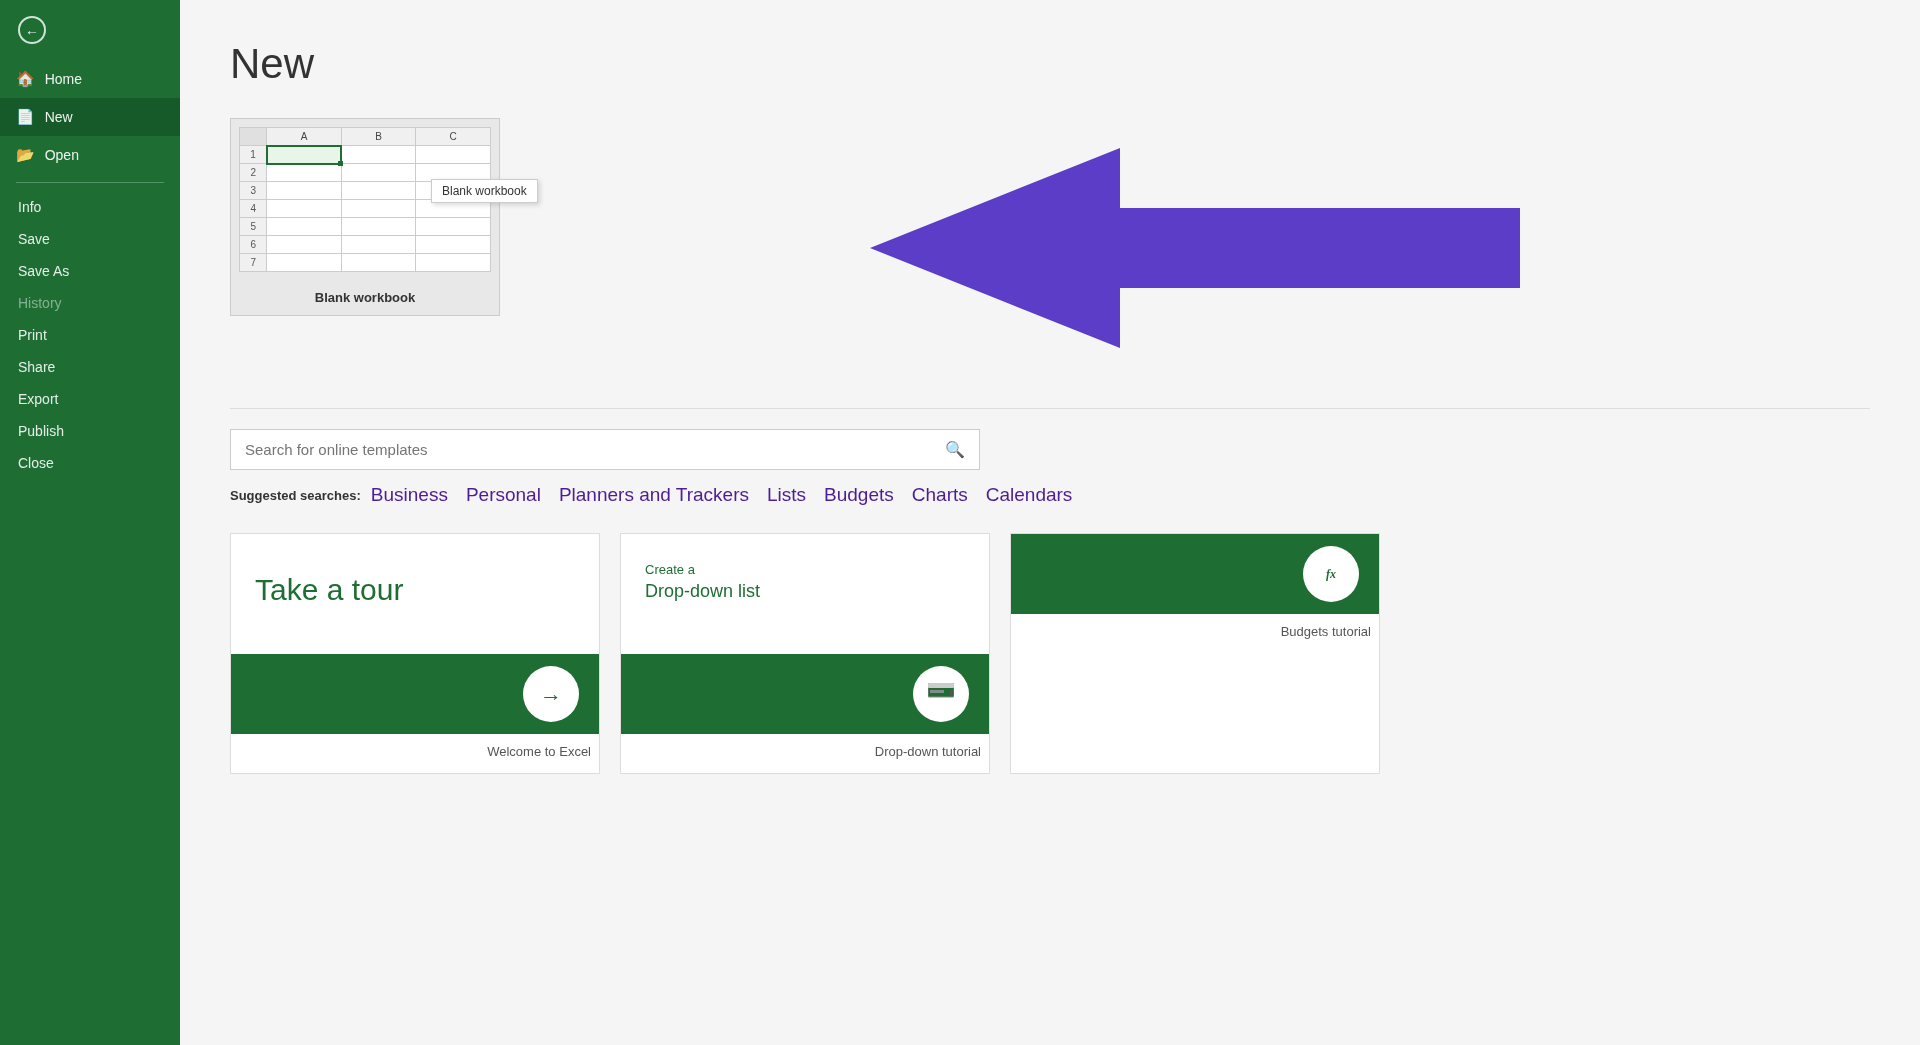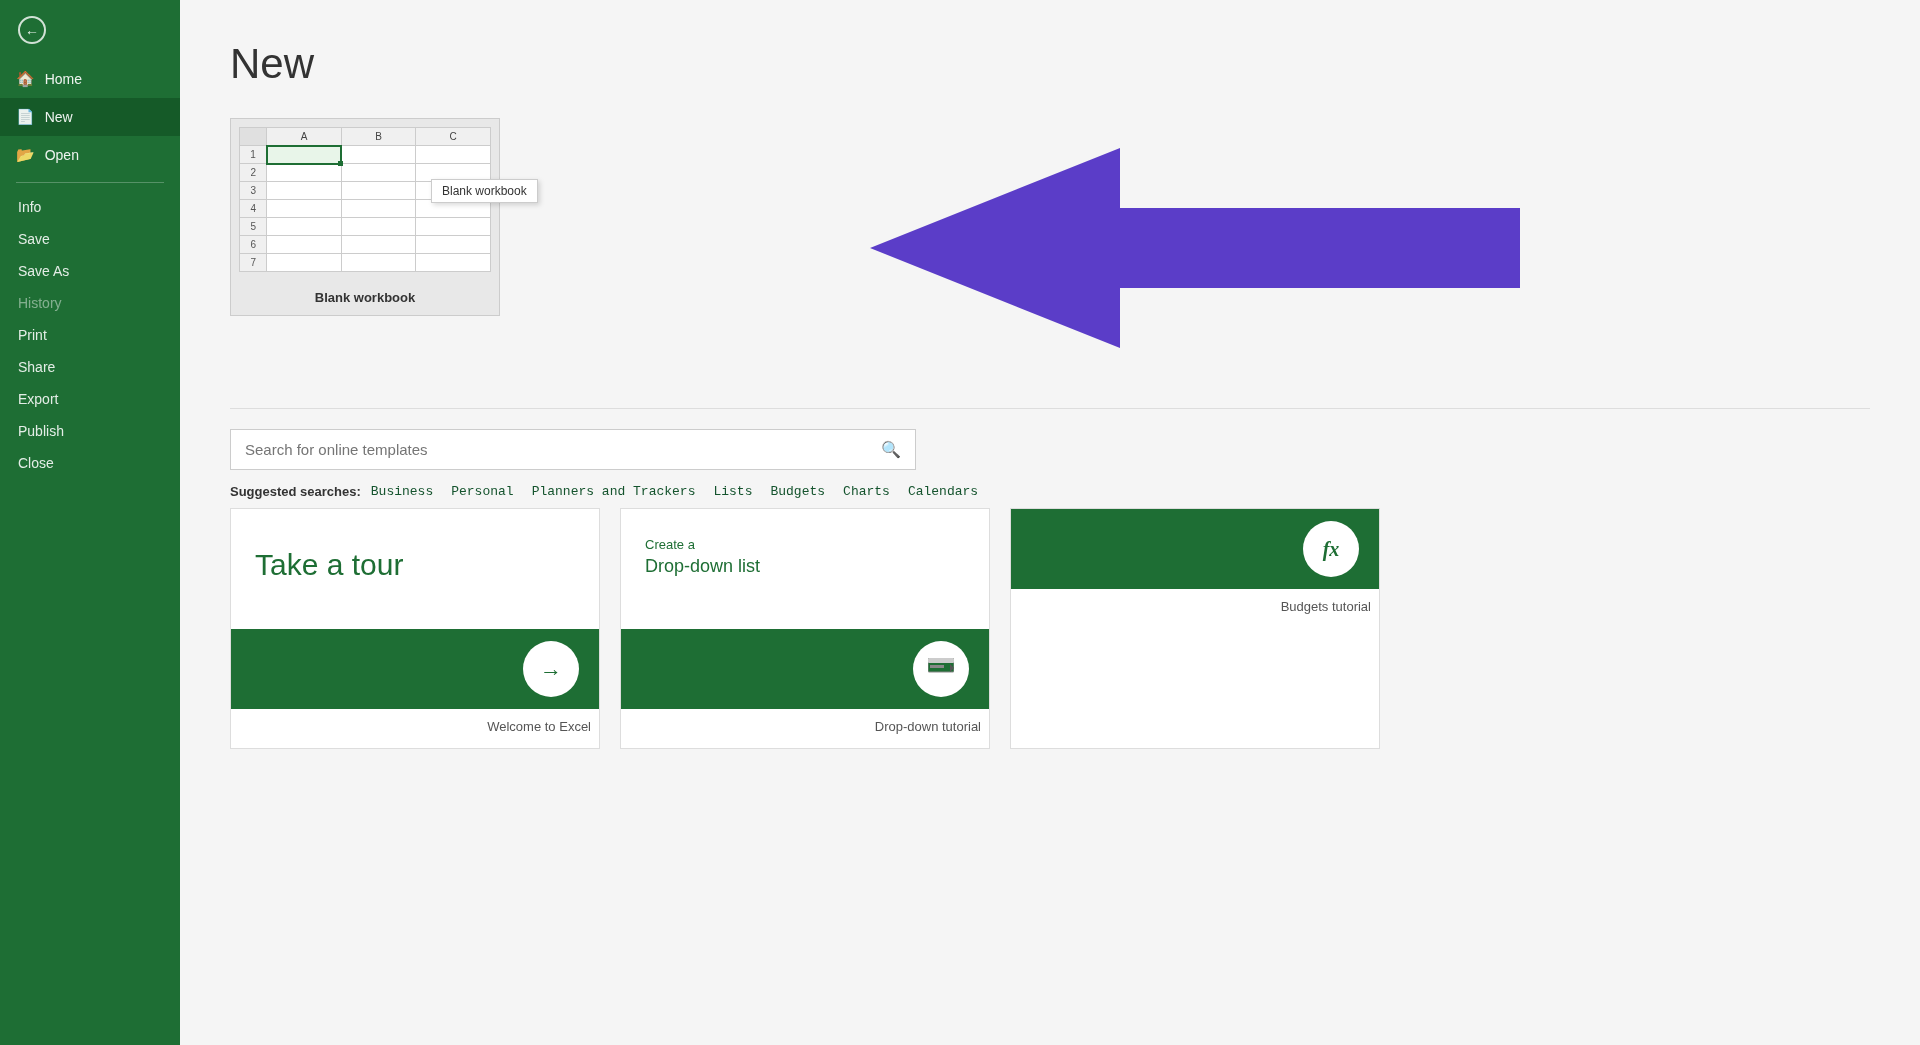--- a/index.html
+++ b/index.html
@@ -170,21 +170,21 @@
       margin: 20px 0;
     }
 
     
     .search-area { margin-bottom: 14px; }
     .search-bar {
       display: flex;
       align-items: center;
       border: 1px solid #ccc;
       background: white;
-      width: 686px;
+      width: 750px;
       max-width: 100%;
     }
     .search-input {
       flex: 1;
       border: none;
       outline: none;
       padding: 10px 14px;
       font-size: 15px;
       color: #888;
       background: transparent;
@@ -204,32 +204,31 @@
       gap: 0;
       font-size: 13px;
       flex-wrap: wrap;
     }
     .suggested-label {
       font-weight: 700;
       color: #333;
       margin-right: 10px;
     }
     .suggested-link {
-      color: #14532d;
+      color: #4c1d95;
       cursor: pointer;
       margin-right: 18px;
-      font-size: 13px;
-      font-family: Liberation Mono, monospace;
+      font-size: 19px;
     }
 
     
     .template-cards {
       display: flex;
       gap: 20px;
-      margin-top: 9px;
+      margin-top: 27px;
     }
 
     .template-card {
       width: 370px;
       background: white;
       border: 1px solid #ddd;
       cursor: pointer;
       overflow: hidden;
     }
 
@@ -456,21 +455,21 @@
             <rect x="2" y="7" width="14" height="3" fill="#888"></rect>
             <polygon points="22,6 26,10 22,14" fill="#555"></polygon>
           </svg>
         </div>
       </div>
       <div class="template-card-caption">Drop-down tutorial</div>
     </div>
 
     <div class="template-card">
       <div class="template-card-footer">
-        <div class="template-card-icon-circle" style="font-style:italic; font-size:20px; font-family: Georgia, serif; color:#1e6e34;">
+        <div class="template-card-icon-circle" style="font-style:italic; font-size:12px; font-family: Georgia, serif; color:#1e6e34;">
           <em>fx</em>
         </div>
       </div>
       <div class="template-card-caption">Budgets tutorial</div>
     </div>
 
   </div>
 </div>
 
 </body></html>

